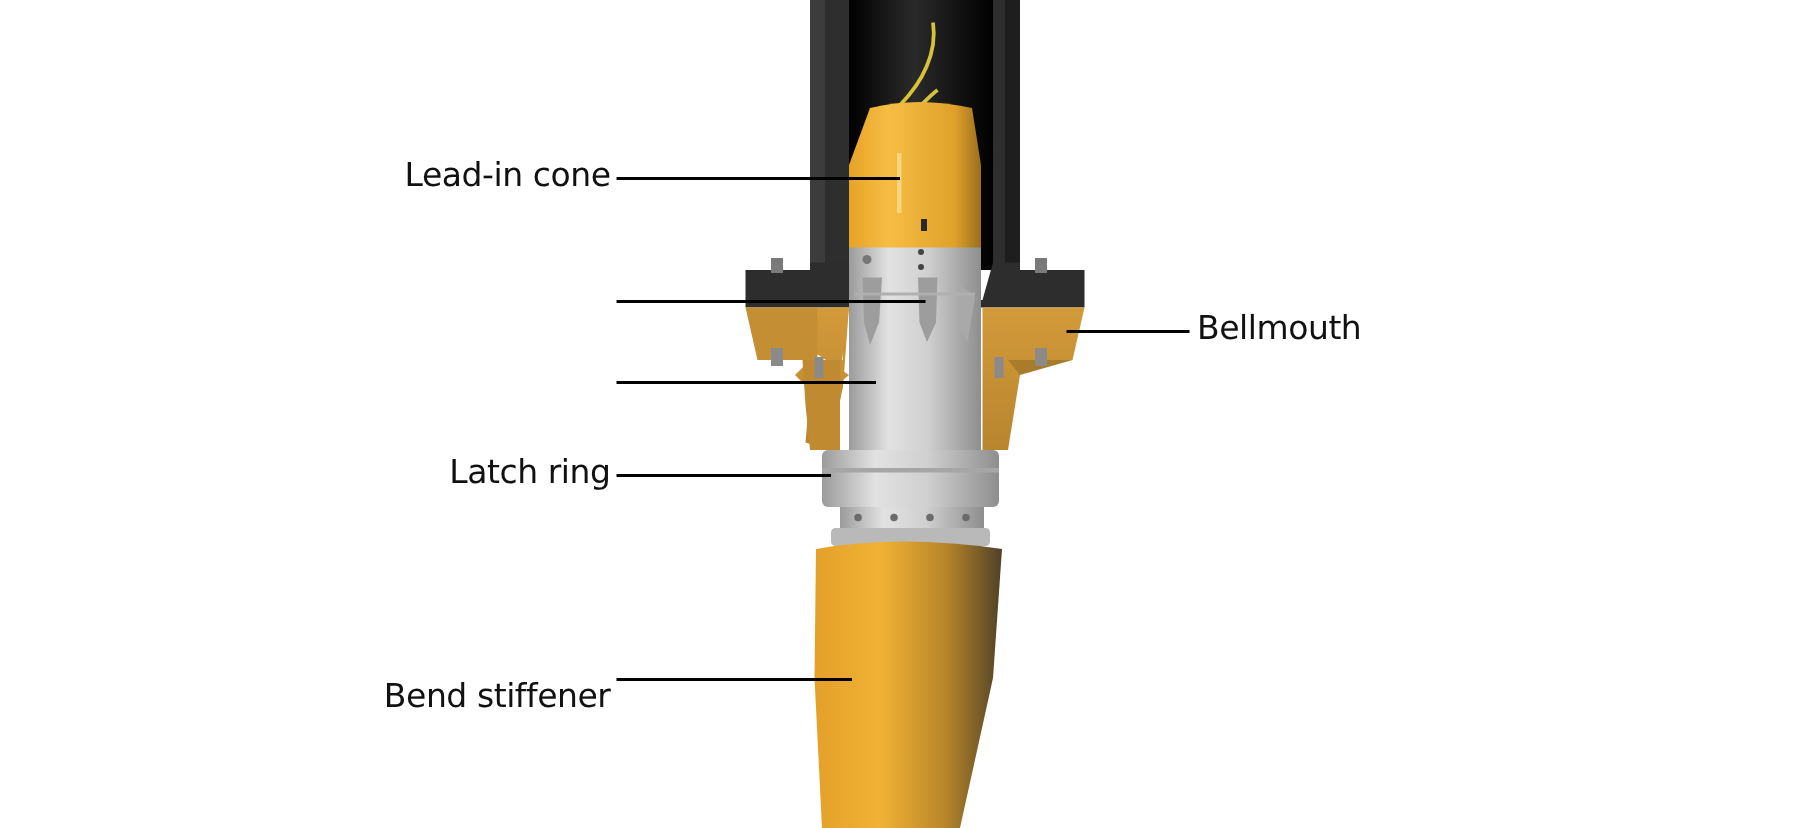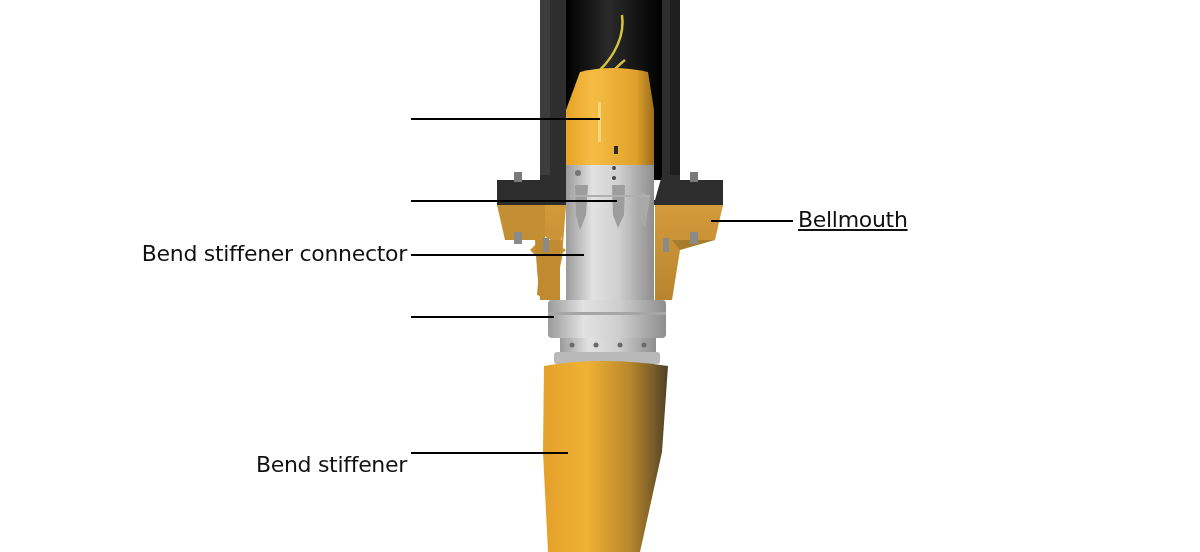--- a/index.html
+++ b/index.html
@@ -102,28 +102,29 @@
       <circle cx="596" cy="345" r="2.5" fill="#6b6b6b"></circle>
       <circle cx="620" cy="345" r="2.5" fill="#6b6b6b"></circle>
       <circle cx="644" cy="345" r="2.5" fill="#6b6b6b"></circle>
     </g>
 
     <g>
       <path d="M544 366 Q 600 356 668 366 L 662 452 L 640 552 L 548 552 L 543 452 Z" fill="url(#ylw)"></path>
     </g>
   </svg>
 
+  <div class="label right" style="left:200px; top:107px; width:207px;">Lead-in cone</div>
   <div class="leader" style="left:411px; top:118px; width:189px;"></div>
 
   <div class="leader" style="left:411px; top:200px; width:206px;"></div>
 
-  <div class="label right" style="left:60px; top:243px; width:347px;">Bend stiffener connector</div>
   <div class="leader" style="left:411px; top:254px; width:173px;"></div>
 
+  <div class="label right" style="left:200px; top:305px; width:207px;">Latch ring</div>
   <div class="leader" style="left:411px; top:316px; width:143px;"></div>
 
   <div class="label right" style="left:200px; top:441px; width:207px;margin-top:13px;">Bend stiffener</div>
   <div class="leader" style="left:411px; top:452px; width:157px;"></div>
 
   <div class="leader" style="left:711px; top:220px; width:82px;"></div>
-  <div class="label" style="left:798px; top:209px;text-decoration:underline;">Bellmouth</div>
+  <div class="label" style="left:798px; top:209px;">Bellmouth</div>
 
 </div>
 
 </body></html>

